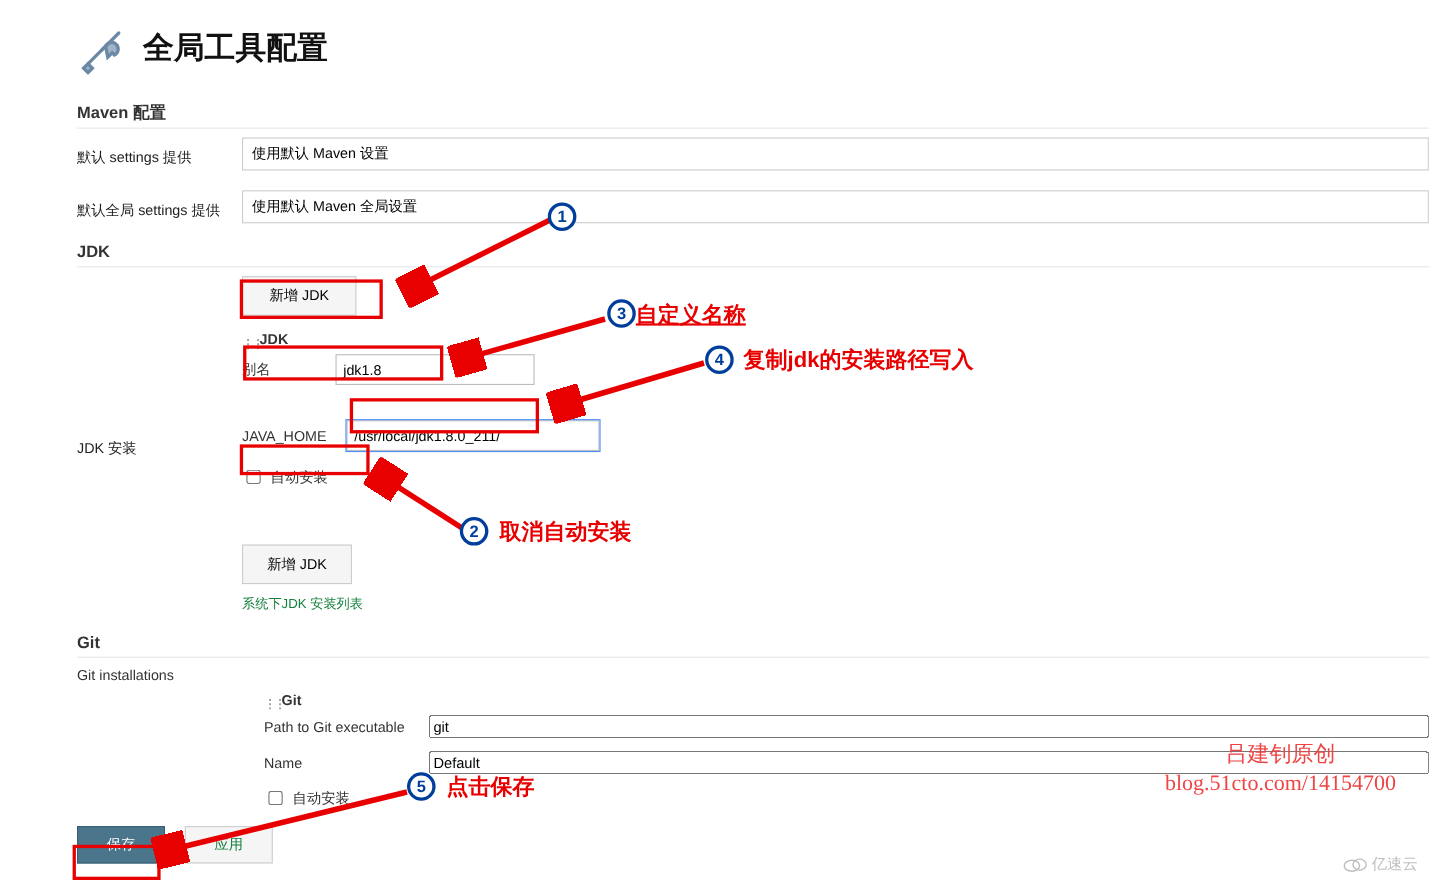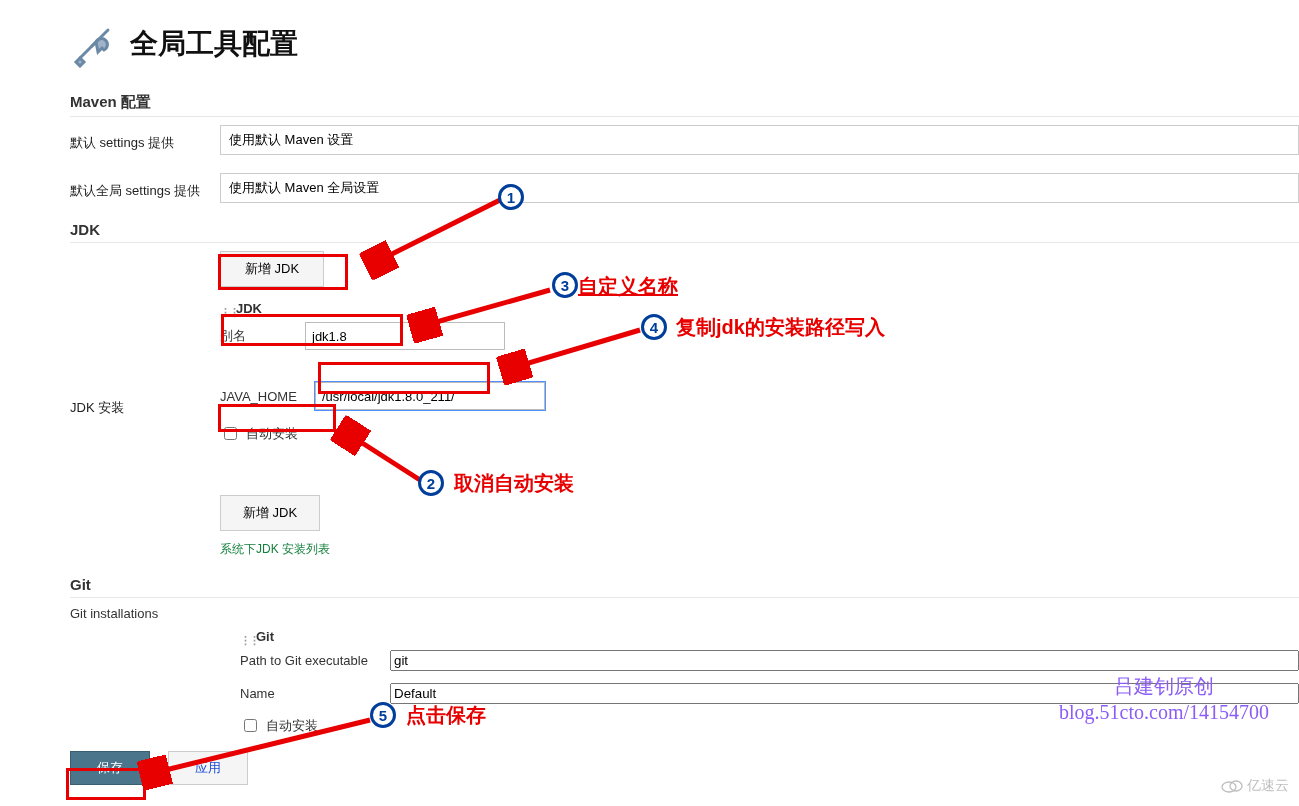--- a/index.html
+++ b/index.html
@@ -30,52 +30,52 @@
   }
   .drag-handle { display:inline-block; width:12px; height:12px; margin-right:4px; vertical-align:middle; }
   .drag-handle::before { content:"⋮⋮"; letter-spacing:-2px; color:#999; font-size:11px; }
   .sub-head { font-size:13px; font-weight:bold; margin-bottom:6px; }
   .pair-row { display:flex; align-items:center; margin-bottom:6px; }
   .pair-row .albl { width:85px; font-size:13px; color:#333; }
   .pair-row .inp {
     height:28px; padding:3px 6px; font-size:13px;
     border:1px solid #bbb; background:#fff;
   }
-  .inp.alias { width:200px; }
+  .inp.alias { width:181px; }
   .inp.home  { width:230px; outline:1px solid #4d90fe; outline-offset:0; }
   .inp.name  { flex:1; }
   .inp.git   { flex:1; }
   .chk-row { display:flex; align-items:center; gap:6px; margin:6px 0 10px 0; }
   .syslist { font-size:12px; color:#15803d; margin-top:10px; }
   .git-block { margin-left:170px; }
   .git-pair  { display:flex; align-items:center; margin-bottom:12px; }
   .git-pair .glbl { width:150px; font-size:13px; }
   .footer-btns { display:flex; gap:18px; margin:16px 0 0 0; }
   .btn-primary {
     padding:7px 26px; font-size:13px; color:#fff;
     background:#4b758b; border:1px solid #3a5f73; cursor:pointer;
   }
   .btn-plain {
-    padding:7px 26px; font-size:13px; color:#1d4ed8;
+    padding:7px 26px; font-size:13px; color:#15803d;
     background:#f5f5f5; border:1px solid #ccc; cursor:pointer;
   }
   
   .redbox { position:absolute; border:3px solid #e80000; pointer-events:none; }
   
   .bubble {
     position:absolute; width:26px; height:26px; border-radius:50%;
     background:#fff; border:3px solid #003e9c; color:#003e9c;
     font-weight:bold; font-size:15px; display:flex;
     align-items:center; justify-content:center; z-index:5;
   }
   .ann-text { position:absolute; font-size:20px; font-weight:600; color:#e80000; white-space:nowrap; }
   
   .arrow { position:absolute; overflow:visible; z-index:4; pointer-events:none; }
   .arrow line, .arrow path { stroke:#e80000; stroke-width:5; }
-  .watermark1 { position:absolute; right:30px; bottom:80px; color:#8b5cf6; font-family:"KaiTi","STKaiti",serif; font-size:20px; text-align:center; line-height:26px; }
+  .watermark1 { position:absolute; right:30px; bottom:80px; color:#ef4444; font-family:"KaiTi","STKaiti",serif; font-size:20px; text-align:center; line-height:26px; }
   .watermark2 { position:absolute; right:10px; bottom:10px; opacity:.55; font-size:14px; color:#888; display:flex; align-items:center; gap:4px; }
 </style>
 </head>
 <body>
 
 <div class="page">
   <div class="header-row">
     <span class="tool-icon">
       <svg viewBox="0 0 48 48" width="48" height="48">
         <g fill="none" stroke="#6b88a4" stroke-width="3">

